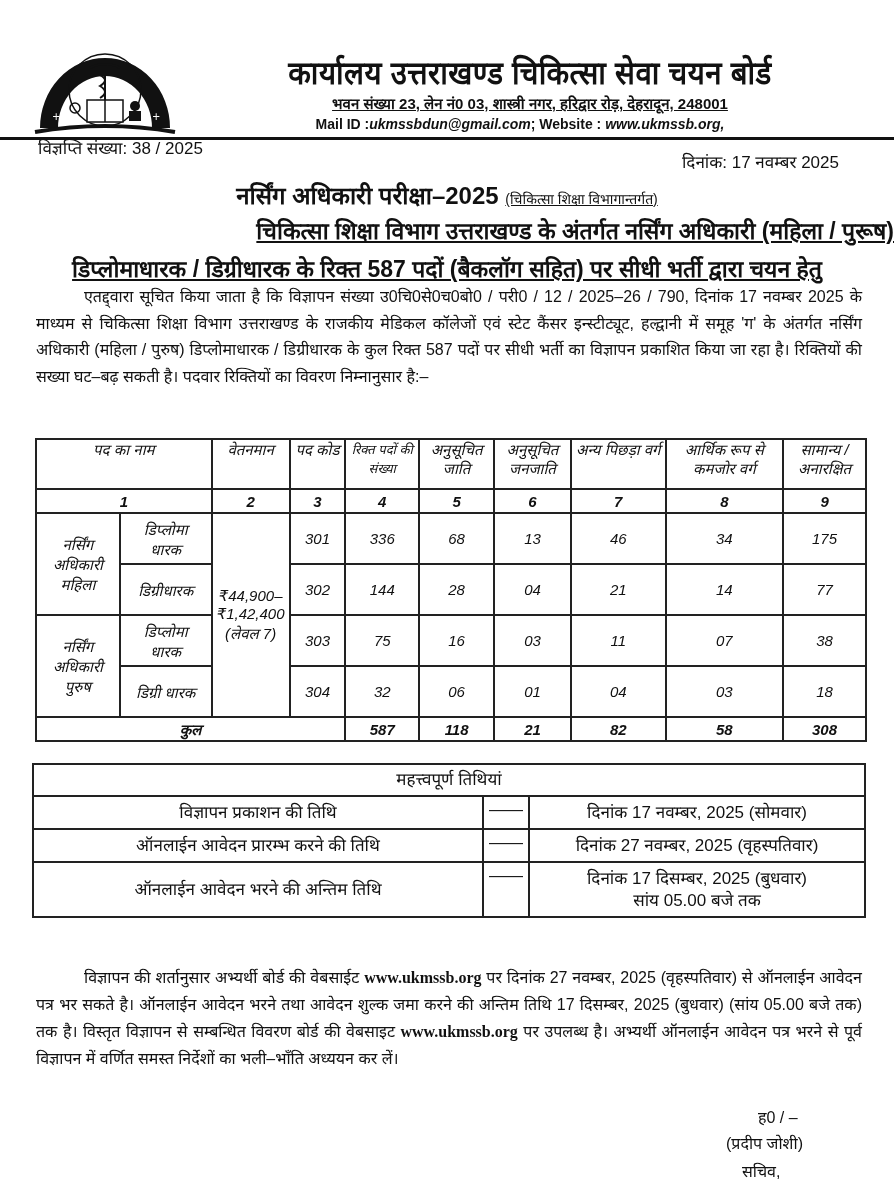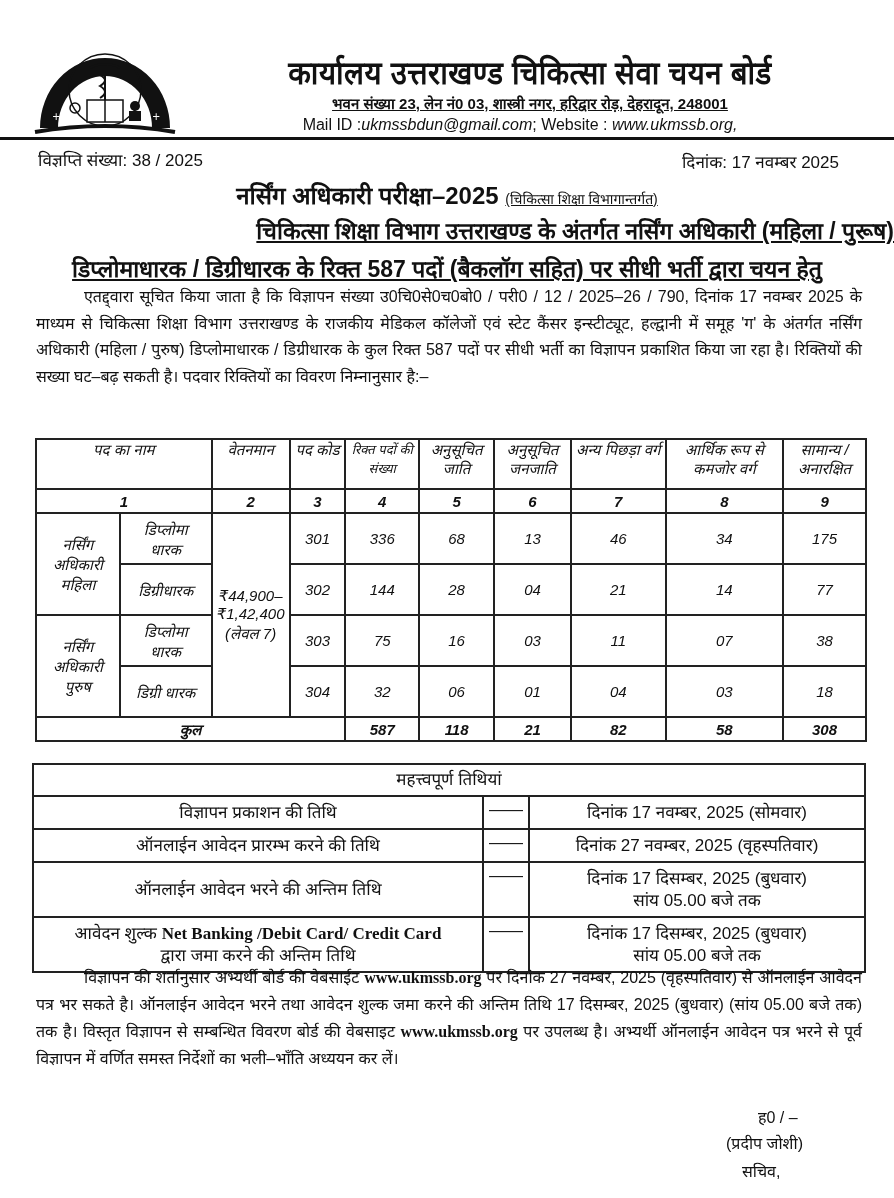--- a/index.html
+++ b/index.html
@@ -5,24 +5,24 @@
   html, body { margin: 0; padding: 0; background: #ffffff; }
   body {
     width: 894px; height: 1198px; position: relative; overflow: hidden;
     font-family: "Liberation Sans", "DejaVu Sans", sans-serif; color: #111;
   }
   .abs { position: absolute; }
   
   .logo { left: 30px; top: 40px; width: 150px; height: 95px; }
   .org-title { left: 200px; top: 50px; width: 660px; text-align: center; font-size: 32px; font-weight: bold; letter-spacing: 0.5px; transform: scaleX(0.92); transform-origin: center; }
   .address { left: 280px; top: 93px; width: 500px; text-align: center; font-size: 15px; font-weight: bold; text-decoration: underline; }
-  .mail-line { left: 240px; top: 116px; width: 560px; text-align: center; font-size: 16px; font-weight: normal; }
+  .mail-line { left: 240px; top: 116px; width: 560px; text-align: center; font-size: 14px; font-weight: bold; }
   .mail-line .it { font-style: italic; }
   .rule { left: 0; top: 137px; width: 894px; height: 3px; background: #111; }
-  .notice-no { left: 38px; top: 148px; font-size: 17px; }
+  .notice-no { left: 38px; top: 136px; font-size: 17px; }
   .notice-date { right: 55px; top: 150px; font-size: 17px; }
   
   .t1 { left: 0; top: 178px; width: 894px; text-align: center; font-size: 24px; font-weight: bold; }
   .t1 span.u { }
   .t1 .sub { font-size: 14px; font-weight: normal; text-decoration: underline; }
   .t2 { left: 0; top: 214px; width: 894px; text-align: right; font-size: 23px; font-weight: bold; text-decoration: underline; }
   .t3 { left: 0; top: 252px; width: 894px; text-align: center; font-size: 23px; font-weight: bold; text-decoration: underline; }
   .para { left: 36px; width: 826px; font-size: 16px; line-height: 26.5px; text-align: justify; text-indent: 48px; }
   .p1 { top: 284px; }
   .p2 { top: 964px; line-height: 27px; }
@@ -215,31 +215,20 @@
     <td>दिनांक 27 नवम्बर, 2025 (वृहस्पतिवार)</td>
   </tr>
   <tr class="two">
     <td class="lbl">ऑनलाईन आवेदन भरने की अन्तिम तिथि</td>
     <td class="dash">——</td>
     <td>
       <div>दिनांक 17 दिसम्बर, 2025 (बुधवार)</div>
       <div>सांय 05.00 बजे तक</div>
     </td>
   </tr>
-  <tr class="two">
-    <td class="lbl">
-      <div><span>आवेदन शुल्क </span><span class="serif-b">Net Banking /Debit Card/ Credit Card</span></div>
-      <div>द्वारा जमा करने की अन्तिम तिथि</div>
-    </td>
-    <td class="dash">——</td>
-    <td>
-      <div>दिनांक 17 दिसम्बर, 2025 (बुधवार)</div>
-      <div>सांय 05.00 बजे तक</div>
-    </td>
-  </tr>
 </tbody>
   </table>
 
 <div class="abs para p2"><span>विज्ञापन की शर्तानुसार अभ्यर्थी बोर्ड की वेबसाईट </span><span class="serif-b">www.ukmssb.org</span><span> पर दिनांक 27 नवम्बर, 2025 (वृहस्पतिवार) से ऑनलाईन आवेदन पत्र भर सकते है। ऑनलाईन आवेदन भरने तथा आवेदन शुल्क जमा करने की अन्तिम तिथि 17 दिसम्बर, 2025 (बुधवार) (सांय 05.00 बजे तक) तक है। विस्तृत विज्ञापन से सम्बन्धित विवरण बोर्ड की वेबसाइट </span><span class="serif-b">www.ukmssb.org</span><span> पर उपलब्ध है। अभ्यर्थी ऑनलाईन आवेदन पत्र भरने से पूर्व विज्ञापन में वर्णित समस्त निर्देशों का भली–भाँति अध्ययन कर लें।</span></div>
 
 <div class="abs sig" style="top:1106px; left:758px;">ह0 / –</div>
 <div class="abs sig" style="top:1132px; left:726px;">(प्रदीप  जोशी)</div>
 <div class="abs sig" style="top:1160px; left:742px;">सचिव,</div>
 
 </body></html>

